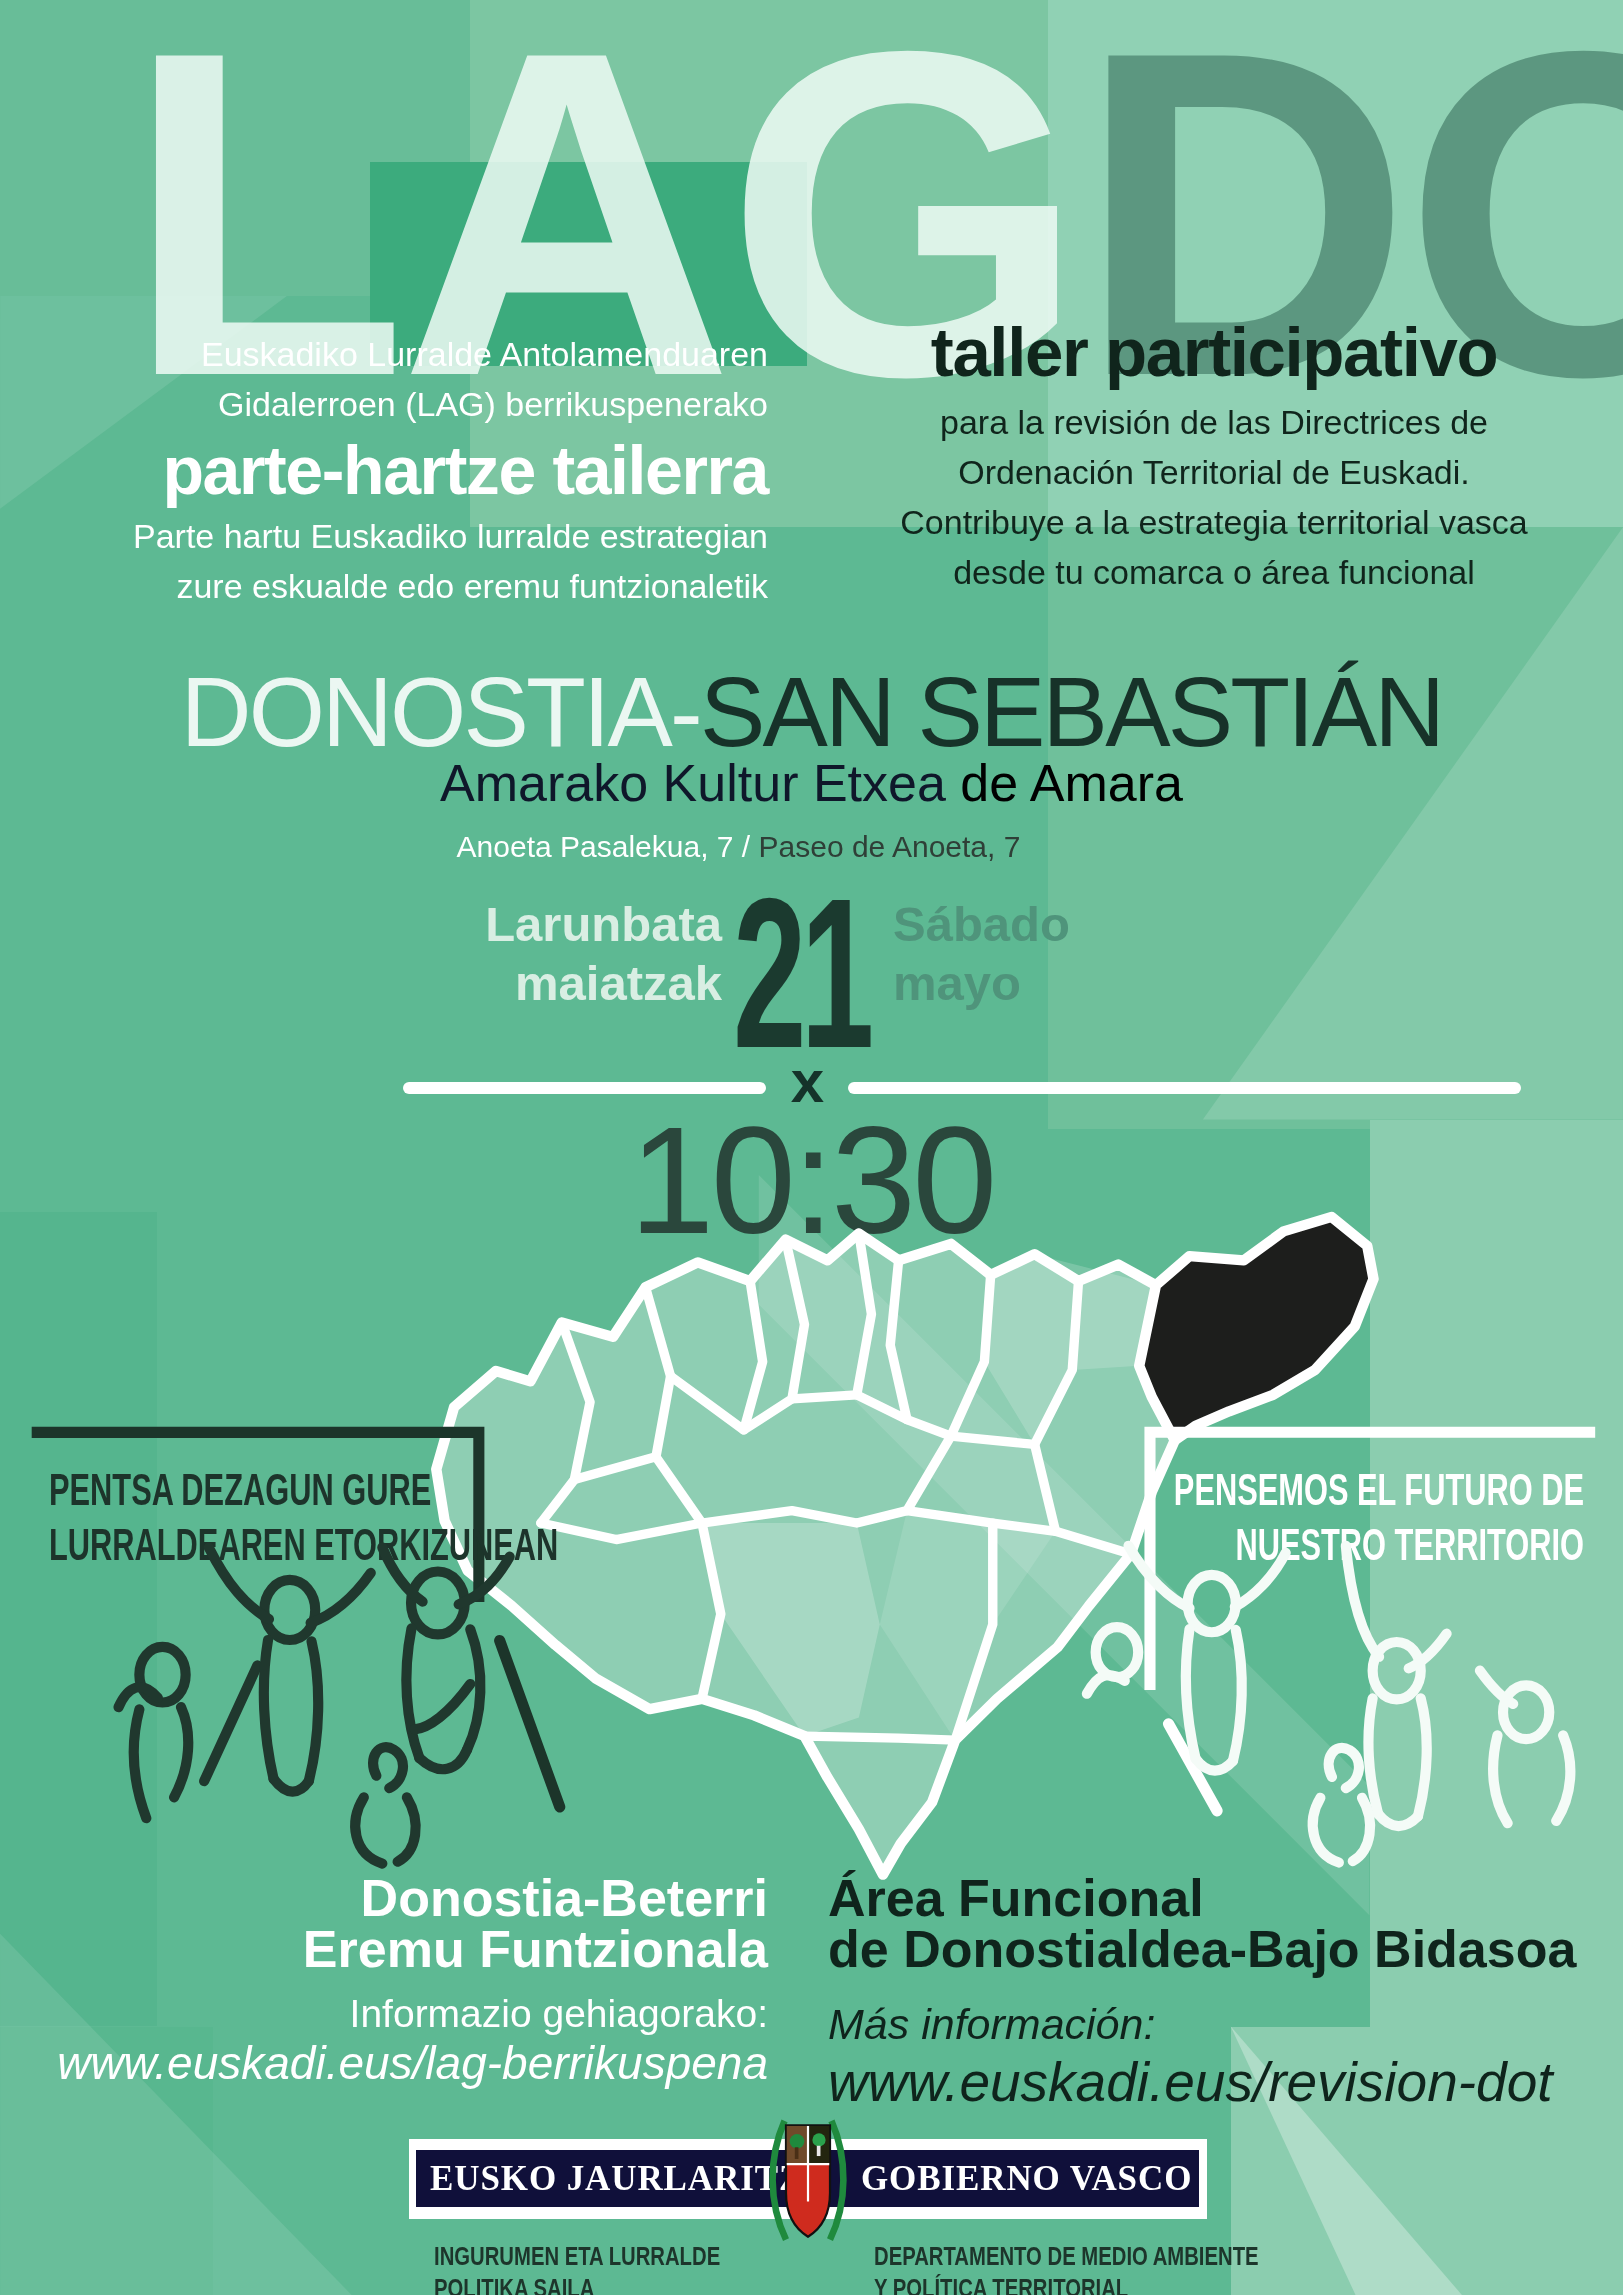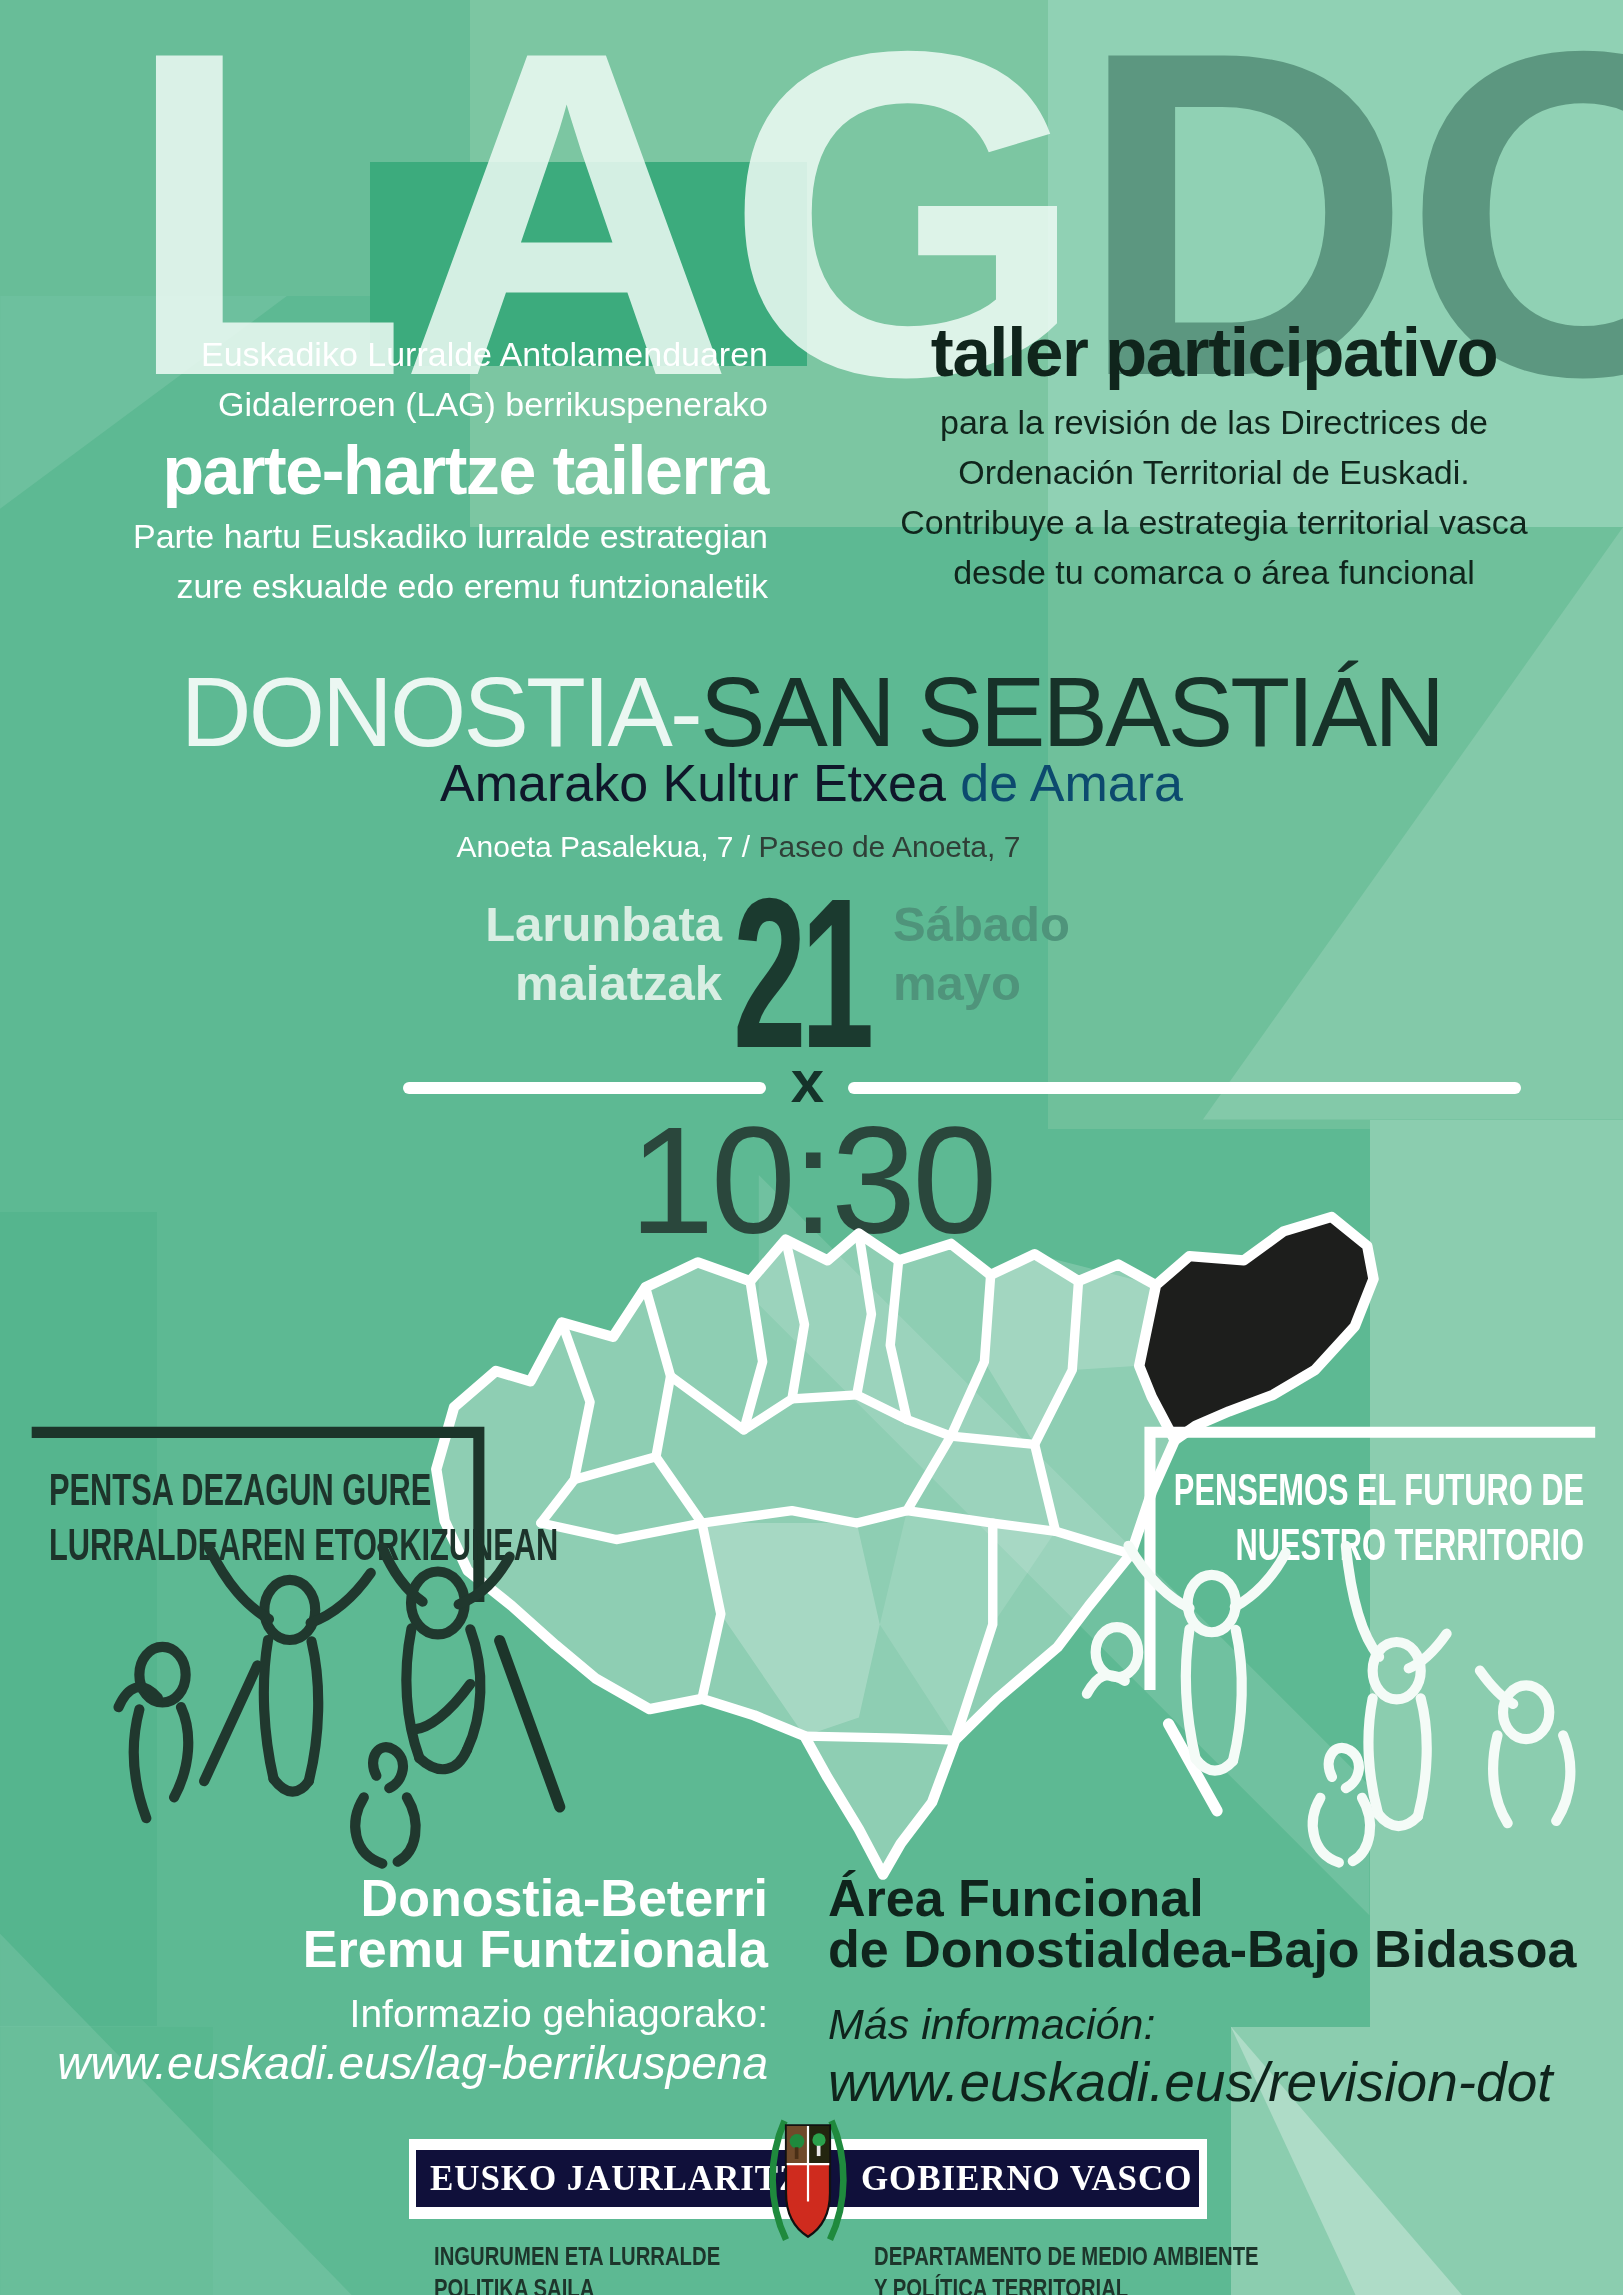--- a/index.html
+++ b/index.html
@@ -31,21 +31,21 @@
   .big-eu{display:block;font-size:68px;line-height:82px;font-weight:700;letter-spacing:-1.4px;}
   .big-es{display:block;font-size:69px;line-height:88px;font-weight:700;letter-spacing:-1.4px;}
 
   .city{left:0;top:657px;width:1623px;text-align:center;font-size:98px;font-weight:400;
         letter-spacing:-2.8px;line-height:111px;white-space:nowrap;}
   .city-eu{color:rgba(255,255,255,0.88);}
   .city-es{color:#173229;}
 
   .venue{left:0;top:749px;width:1623px;text-align:center;font-weight:300;font-size:52px;line-height:69px;}
   .venue-eu{color:#0f172a;}
-  .venue-es{color:#0c4a6e;}
+  .venue-es{color:#000000;}
   .address{left:0;top:825px;width:1477px;text-align:center;font-weight:300;font-size:30px;line-height:44px;}
   .addr-eu,.addr-slash{color:#ffffff;}
   .addr-es{color:#2f3f37;}
 
   .date-eu{left:278px;top:895px;width:444px;text-align:right;font-size:49px;font-weight:700;
            line-height:59px;color:#d9eee3;}
   .date-es{left:893px;top:895px;width:416px;text-align:left;font-size:49px;font-weight:700;
            line-height:59px;color:#4f947b;}
   .day{left:733px;top:881px;font-size:213px;font-weight:700;color:#1b3a2f;line-height:185px;
        letter-spacing:-9.3px;transform:scaleX(0.62);transform-origin:left top;}

